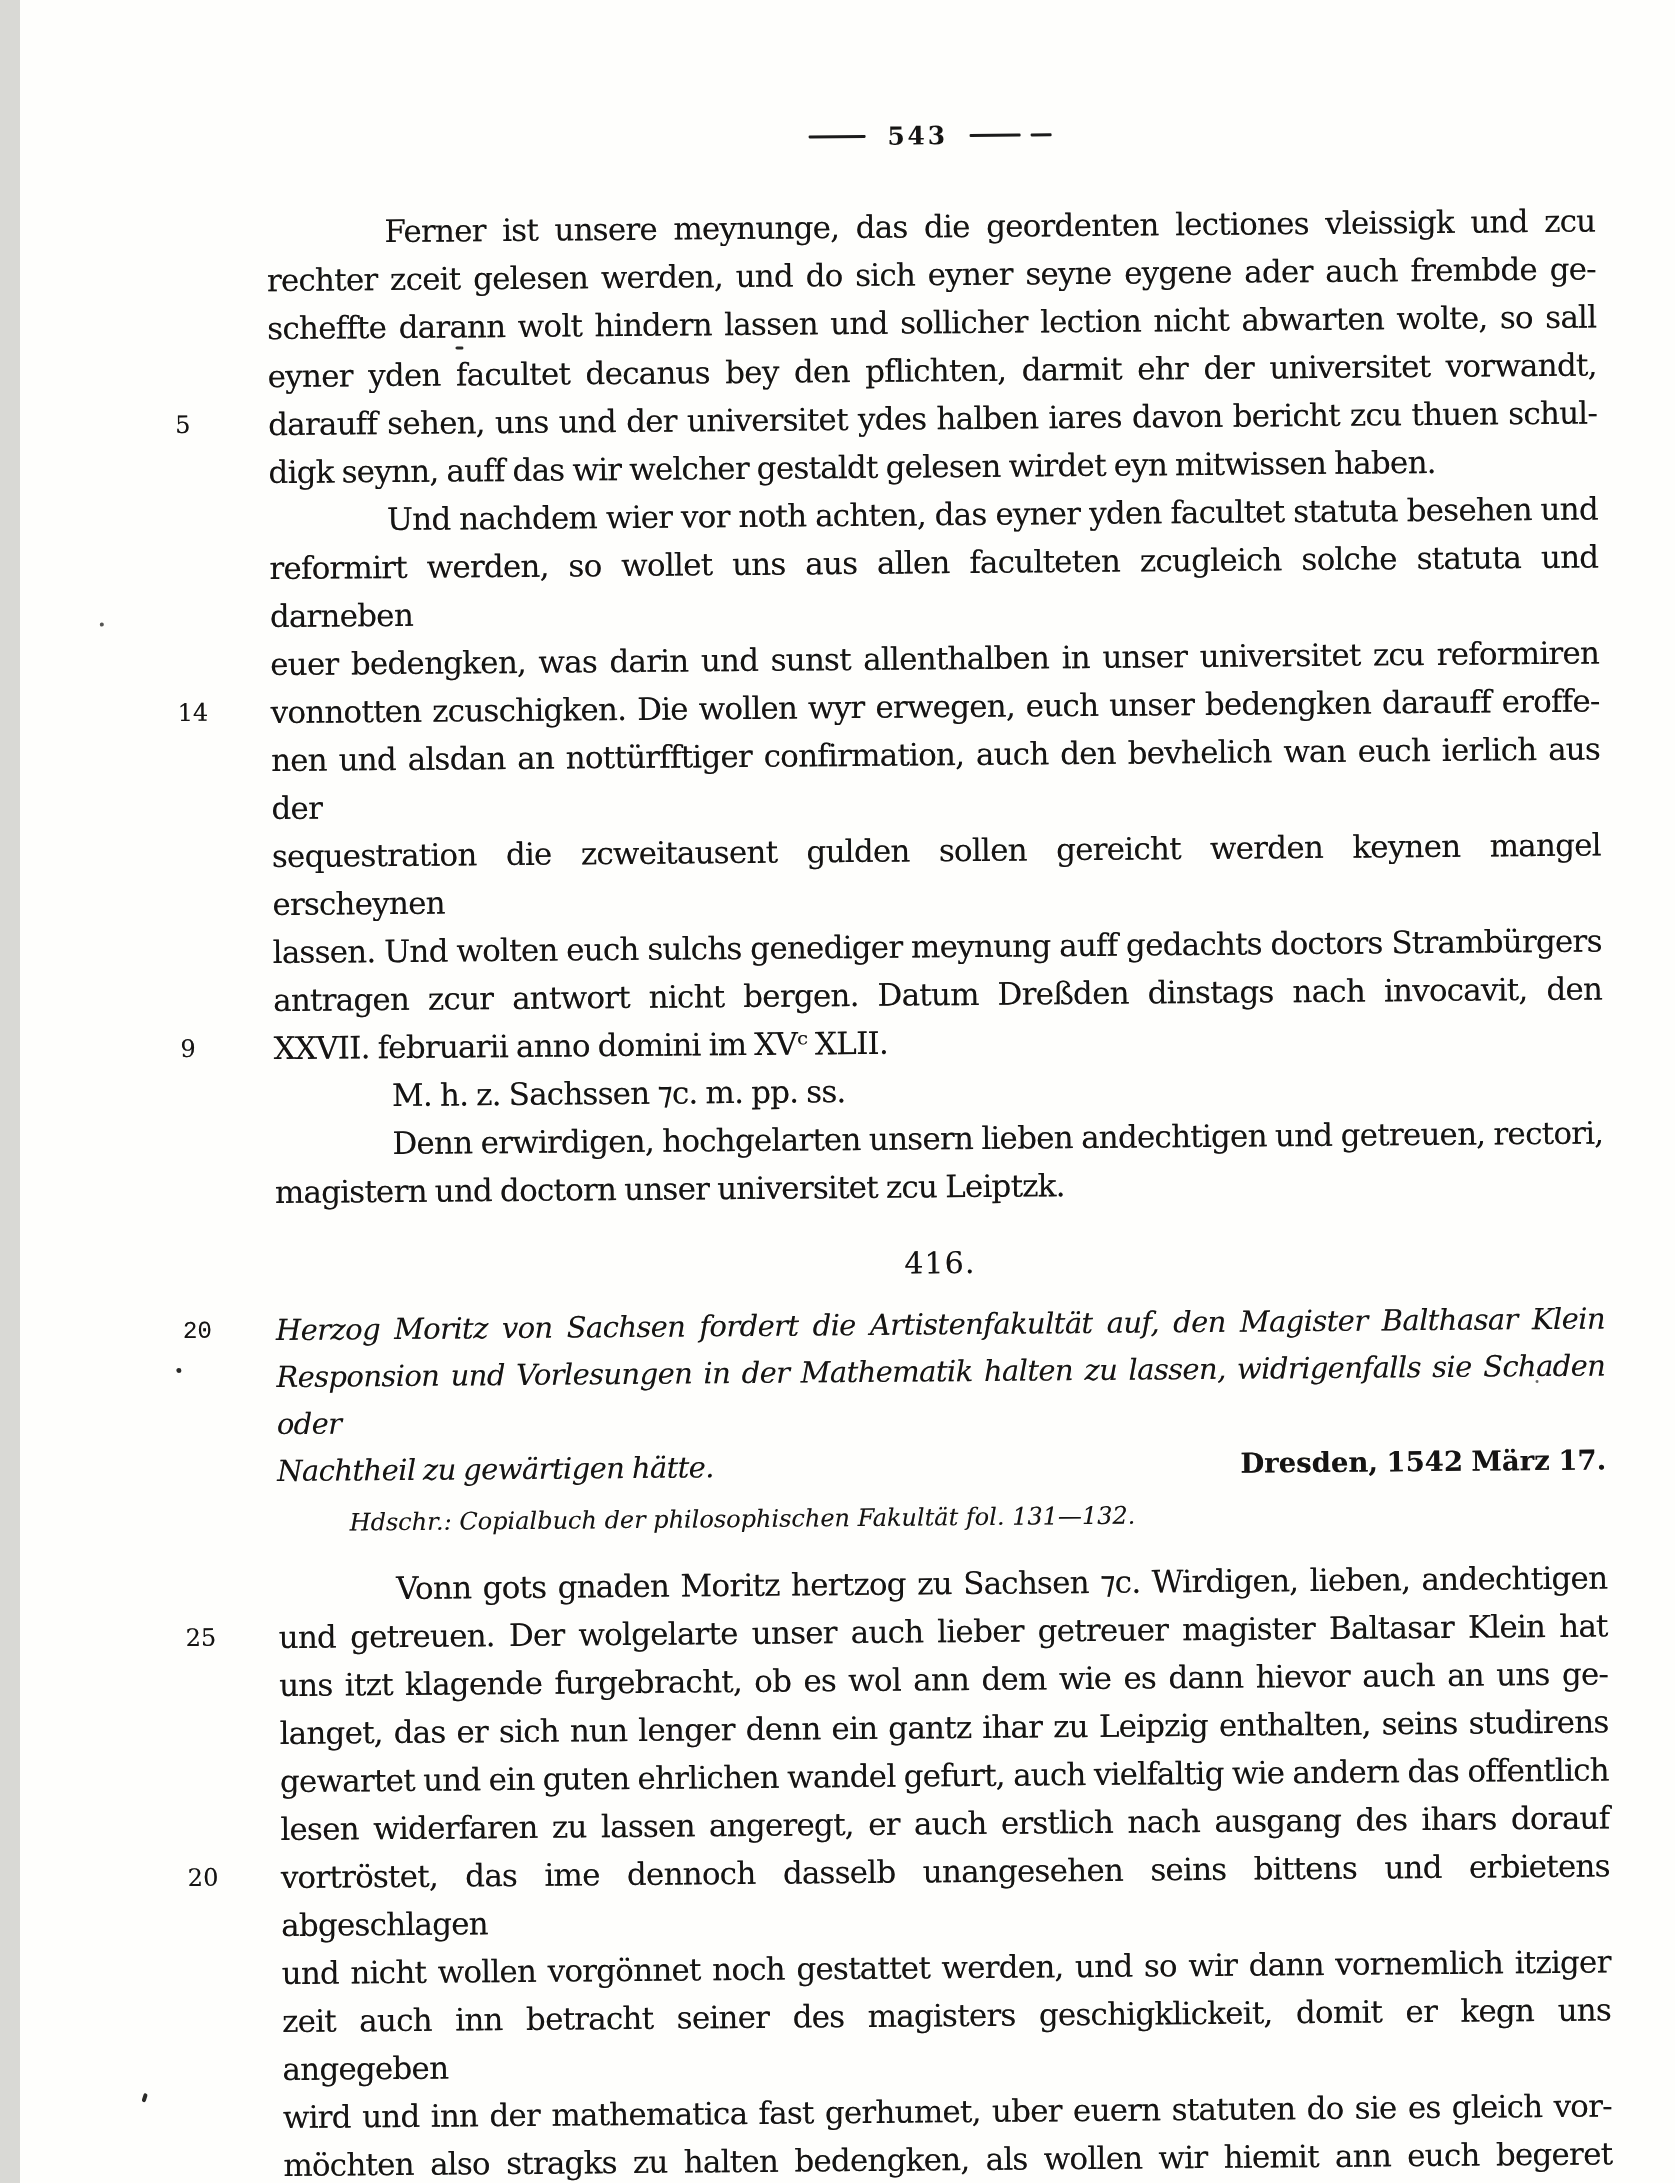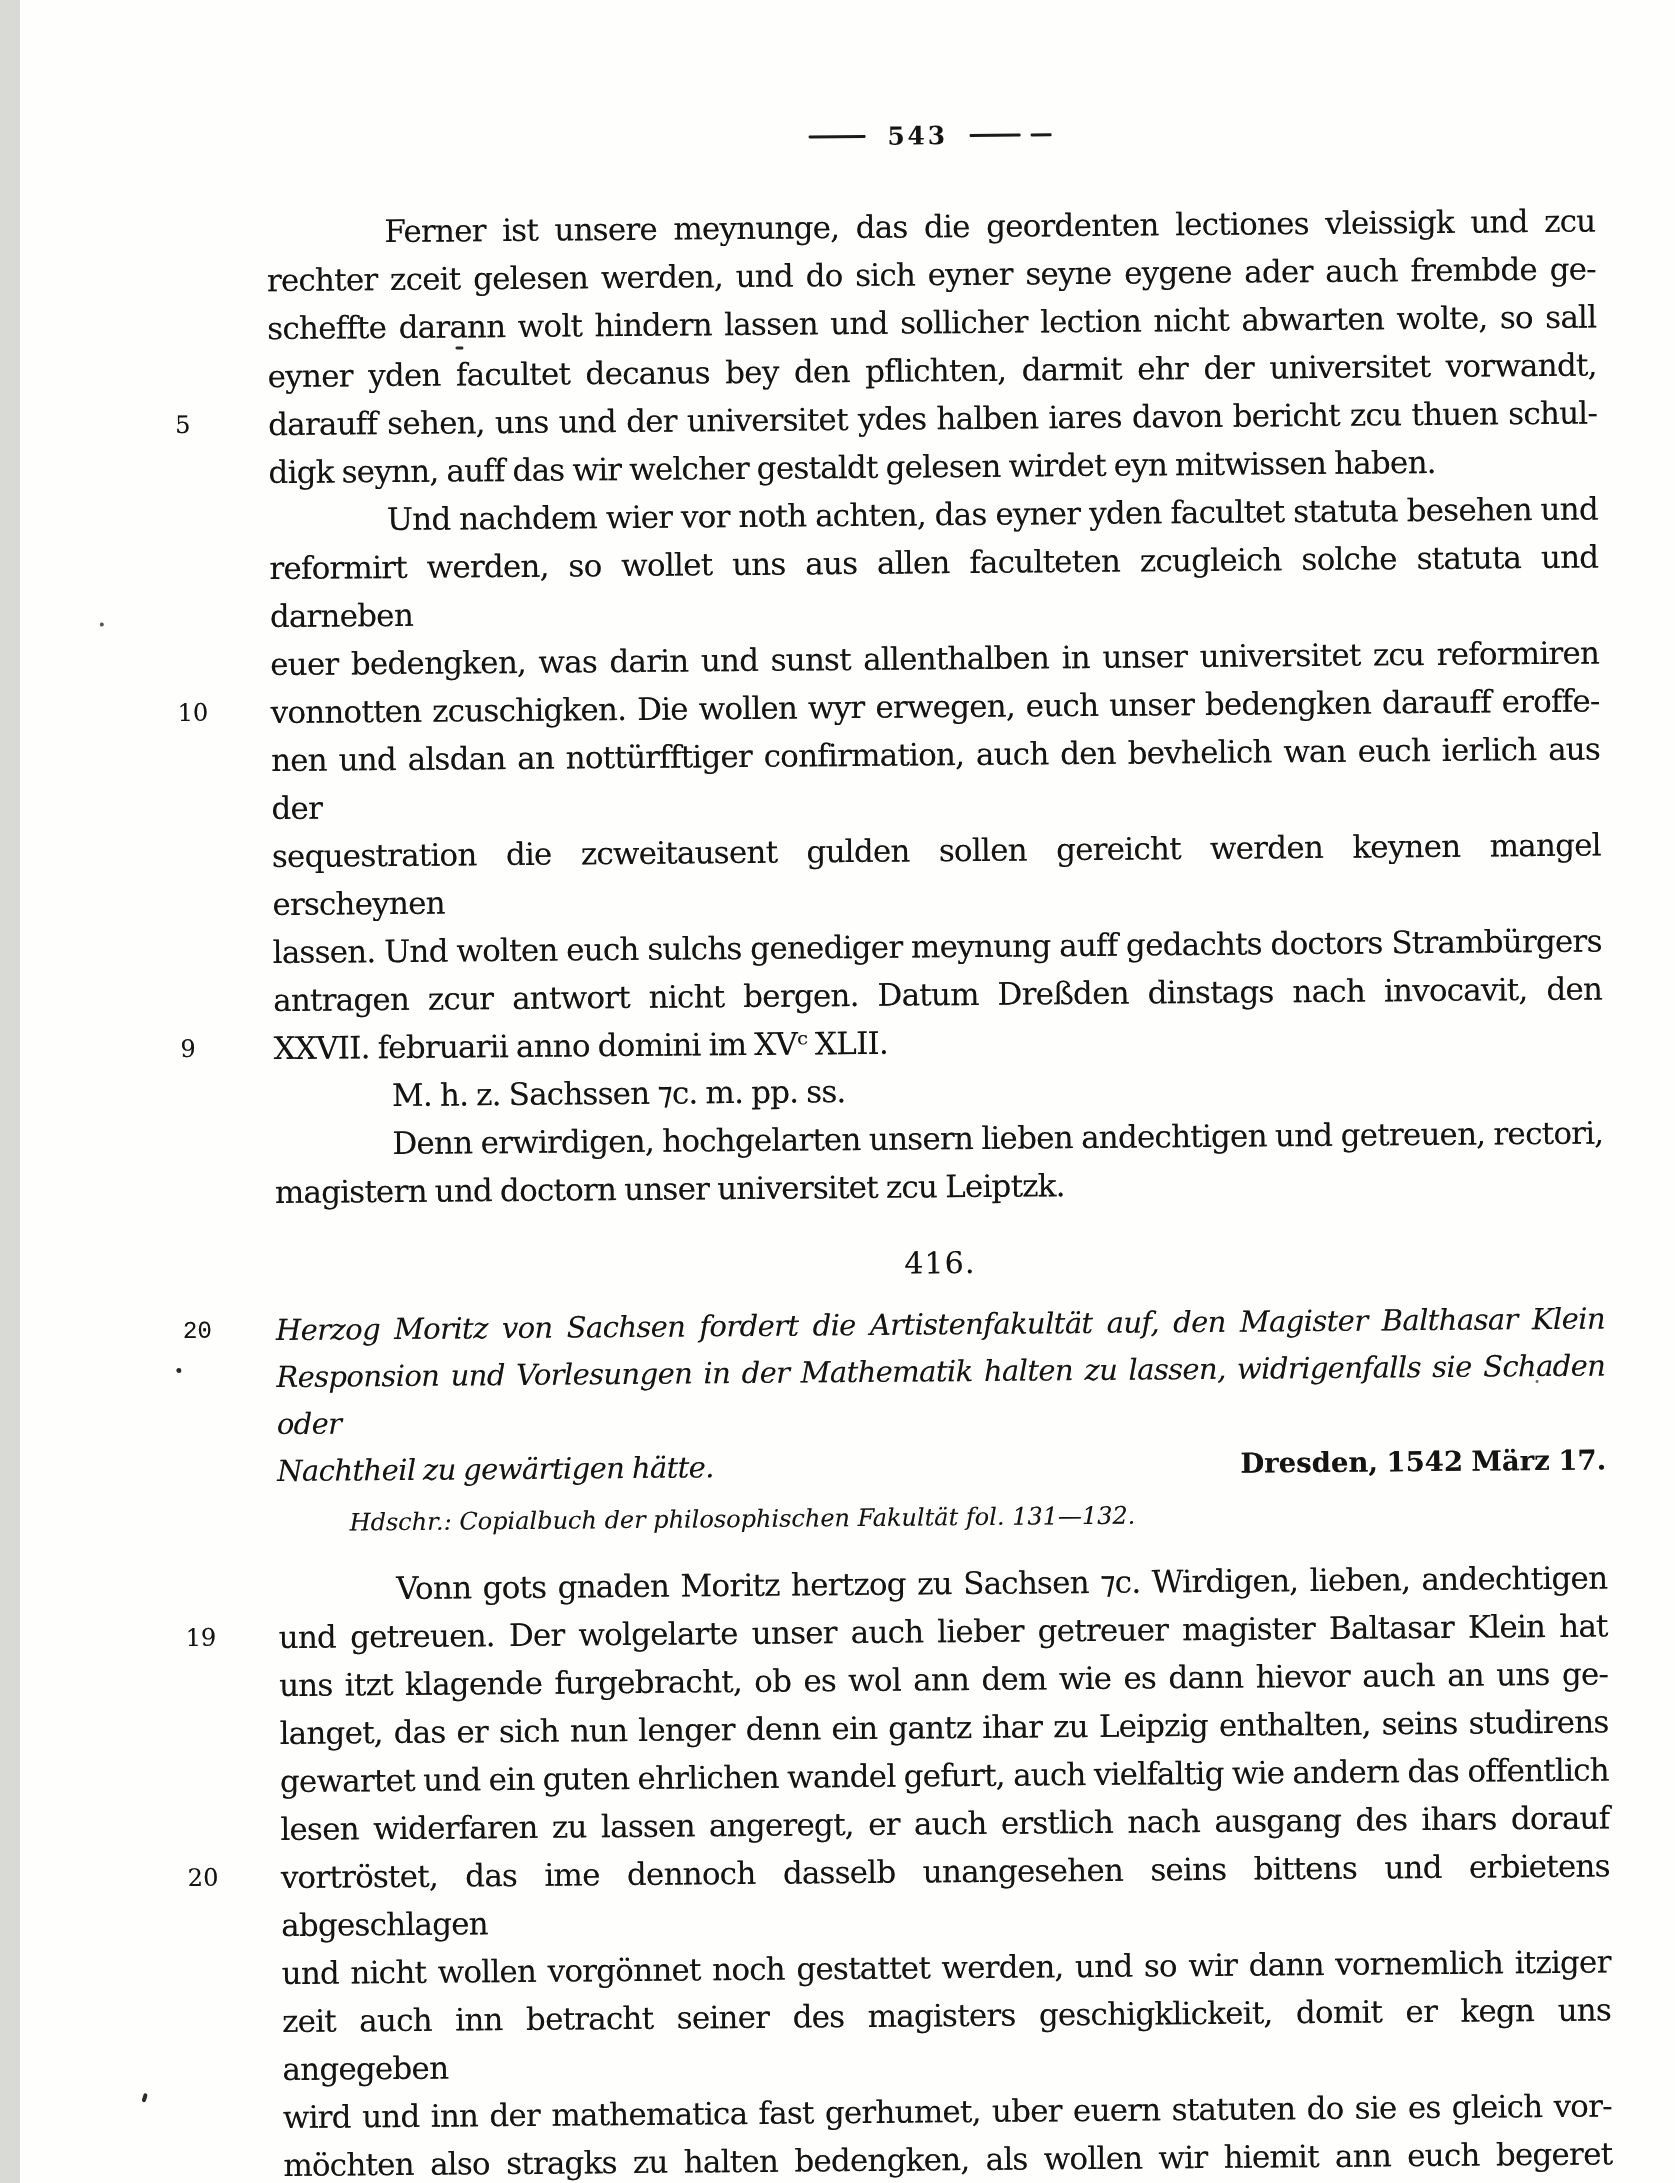--- a/index.html
+++ b/index.html
@@ -110,21 +110,21 @@
       <div class="docblock d415">
         <div class="line first"><span>Ferner ist unsere meynunge, das die geordenten lectiones vleissigk und zcu</span></div>
         <div class="line"><span>rechter zceit gelesen werden, und do sich eyner seyne eygene ader auch frembde ge-</span></div>
         <div class="line"><span>scheffte darann wolt hindern lassen und sollicher lection nicht abwarten wolte, so sall</span></div>
         <div class="line"><span>eyner yden facultet decanus bey den pflichten, darmit ehr der universitet vorwandt,</span></div>
         <div class="line"><span class="mn">5</span><span>darauff sehen, uns und der universitet ydes halben iares davon bericht zcu thuen schul-</span></div>
         <div class="line last"><span>digk seynn, auff das wir welcher gestaldt gelesen wirdet eyn mitwissen haben.</span></div>
         <div class="line first"><span>Und nachdem wier vor noth achten, das eyner yden facultet statuta besehen und</span></div>
         <div class="line"><span>reformirt werden, so wollet uns aus allen faculteten zcugleich solche statuta und darneben</span></div>
         <div class="line"><span>euer bedengken, was darin und sunst allenthalben in unser universitet zcu reformiren</span></div>
-        <div class="line"><span class="mn">10</span><span>vonnotten zcuschigken. Die wollen wyr erwegen, euch unser bedengken darauff eroffe-</span></div>
+        <div class="line"><span class="mn">14</span><span>vonnotten zcuschigken. Die wollen wyr erwegen, euch unser bedengken darauff eroffe-</span></div>
         <div class="line"><span>nen und alsdan an nottürfftiger confirmation, auch den bevhelich wan euch ierlich aus der</span></div>
         <div class="line"><span>sequestration die zcweitausent gulden sollen gereicht werden keynen mangel erscheynen</span></div>
         <div class="line"><span>lassen. Und wolten euch sulchs genediger meynung auff gedachts doctors Strambürgers</span></div>
         <div class="line"><span>antragen zcur antwort nicht bergen. Datum Dreßden dinstags nach invocavit, den</span></div>
         <div class="line last"><span class="mn">9</span><span>XXVII. februarii anno domini im XVᶜ XLII.</span></div>
         <div class="line first last"><span>M. h. z. Sachssen ⁊c. m. pp. ss.</span></div>
         <div class="line first"><span>Denn erwirdigen, hochgelarten unsern lieben andechtigen und getreuen, rectori,</span></div>
         <div class="line last"><span>magistern und doctorn unser universitet zcu Leiptzk.</span></div>
       </div>
 
@@ -136,21 +136,21 @@
         <div class="line last">
           <span>Nachtheil zu gewärtigen hätte.</span>
           <span class="dateline">Dresden, 1542 März 17.</span>
         </div>
       </div>
 
       <div class="source">Hdschr.: Copialbuch der philosophischen Fakultät fol. 131—132.</div>
 
       <div class="docblock body416">
         <div class="line first"><span>Vonn gots gnaden Moritz hertzog zu Sachsen ⁊c. Wirdigen, lieben, andechtigen</span></div>
-        <div class="line"><span class="mn">19</span><span>und getreuen. Der wolgelarte unser auch lieber getreuer magister Baltasar Klein hat</span></div>
+        <div class="line"><span class="mn">25</span><span>und getreuen. Der wolgelarte unser auch lieber getreuer magister Baltasar Klein hat</span></div>
         <div class="line"><span>uns itzt klagende furgebracht, ob es wol ann dem wie es dann hievor auch an uns ge-</span></div>
         <div class="line"><span>langet, das er sich nun lenger denn ein gantz ihar zu Leipzig enthalten, seins studirens</span></div>
         <div class="line"><span>gewartet und ein guten ehrlichen wandel gefurt, auch vielfaltig wie andern das offentlich</span></div>
         <div class="line"><span>lesen widerfaren zu lassen angeregt, er auch erstlich nach ausgang des ihars dorauf</span></div>
         <div class="line"><span class="mn">20</span><span>vortröstet, das ime dennoch dasselb unangesehen seins bittens und erbietens abgeschlagen</span></div>
         <div class="line"><span>und nicht wollen vorgönnet noch gestattet werden, und so wir dann vornemlich itziger</span></div>
         <div class="line"><span>zeit auch inn betracht seiner des magisters geschigklickeit, domit er kegn uns angegeben</span></div>
         <div class="line"><span>wird und inn der mathematica fast gerhumet, uber euern statuten do sie es gleich vor-</span></div>
         <div class="line"><span>möchten also stragks zu halten bedengken, als wollen wir hiemit ann euch begeret</span></div>
         <div class="line"><span class="mn">35</span><span>haben, do ir euer wegerung nicht genugsame, erhebliche und dermassen gefasste ur-</span></div>

